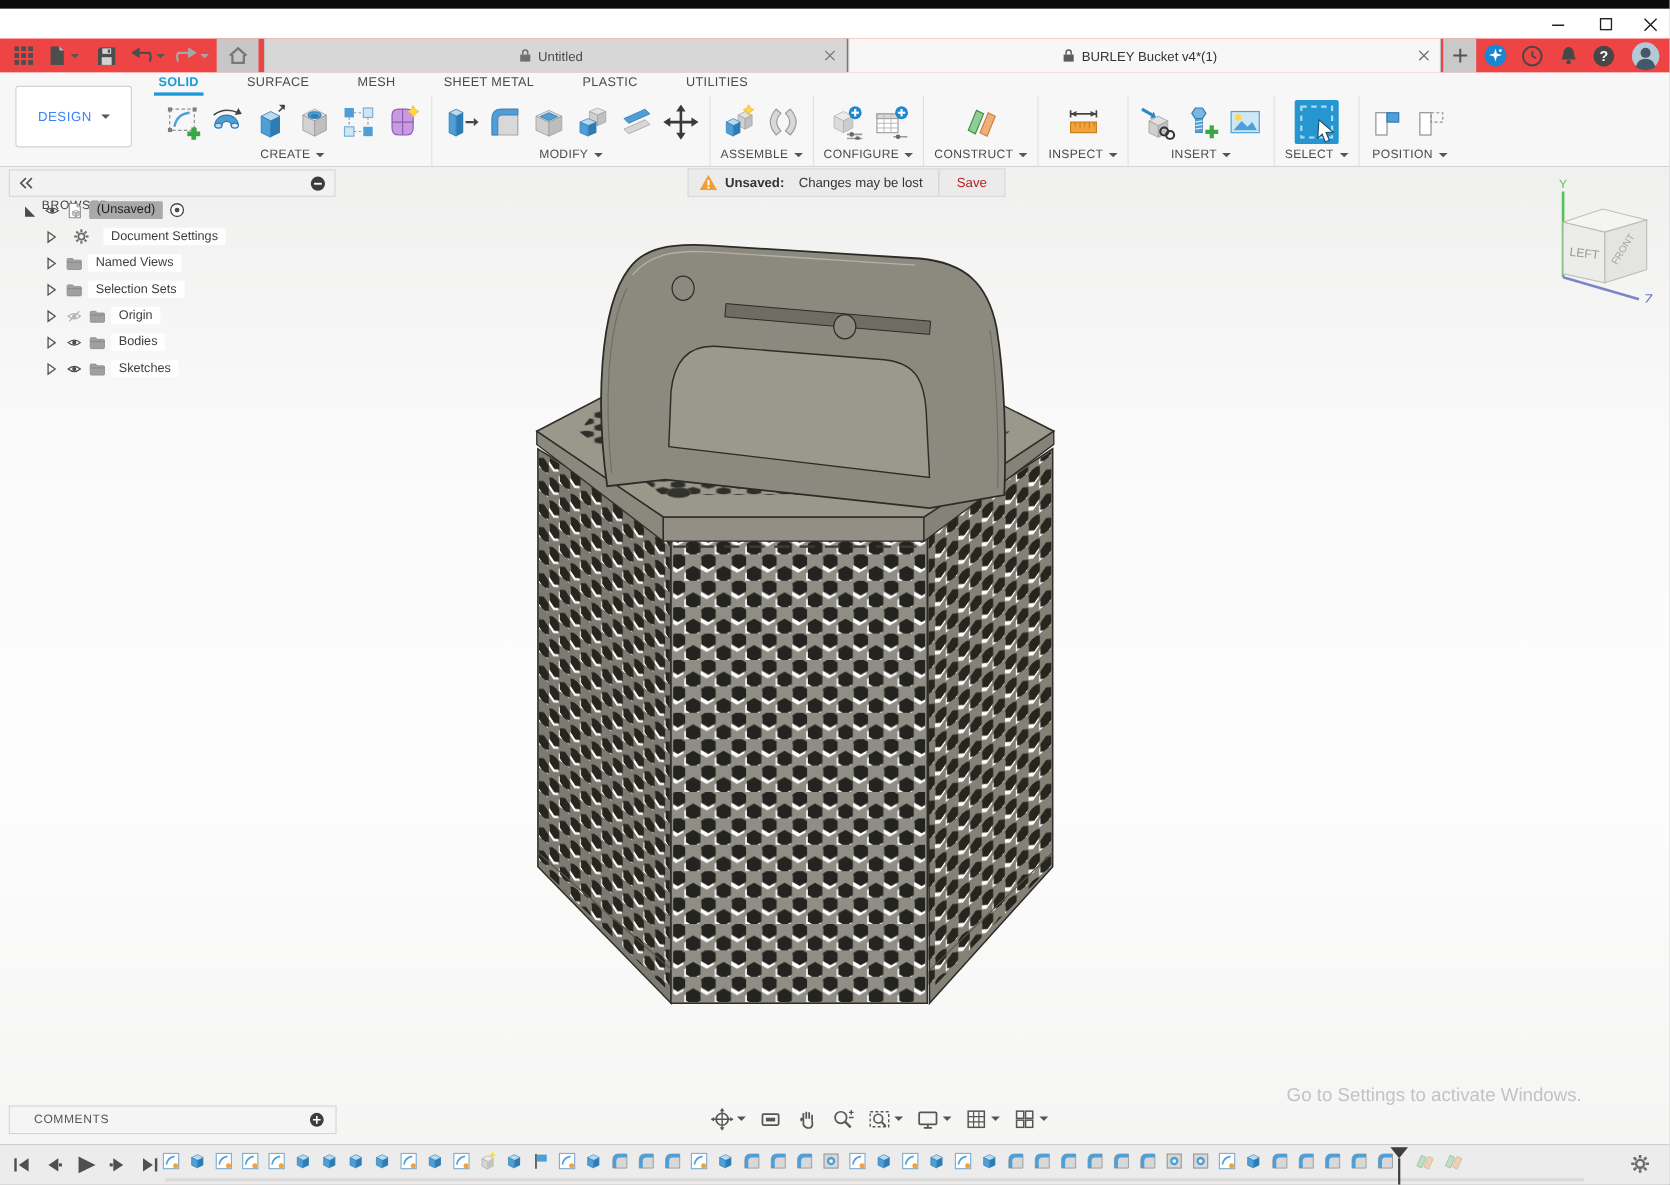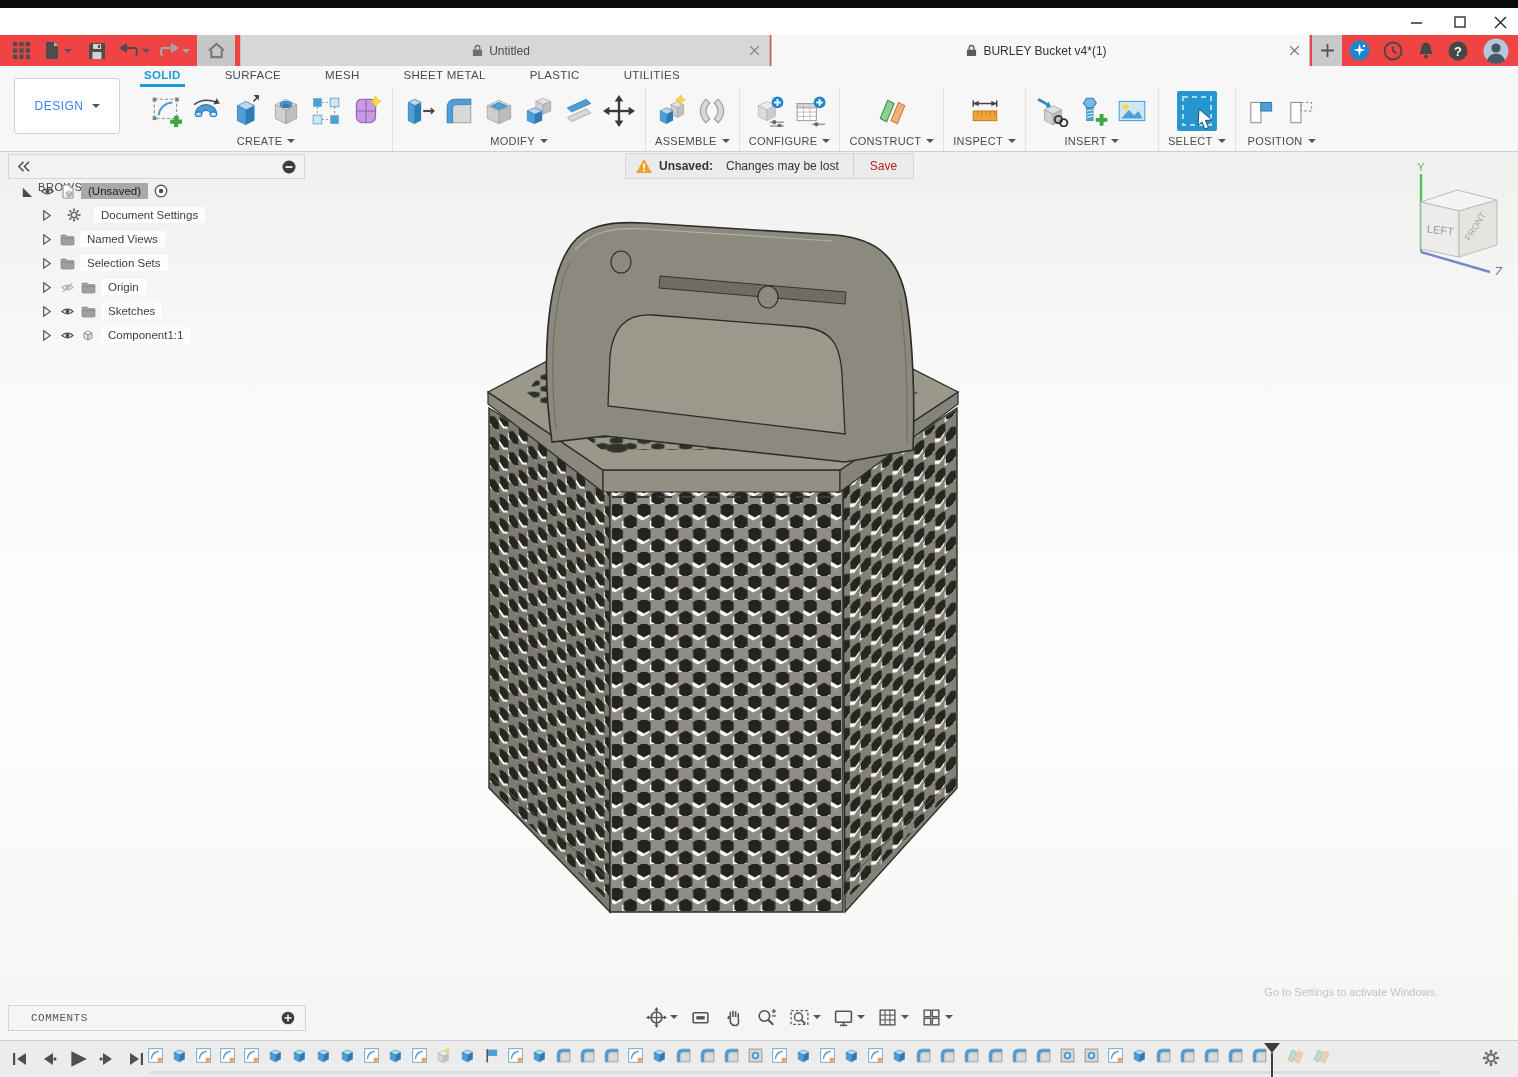--- a/index.html
+++ b/index.html
@@ -44,29 +44,29 @@
   
   #browser{position:absolute;left:8px;top:2px;width:297px;}
   #browser-header{height:25px;background:#f2f2f2;border:1px solid #d5d5d5;display:flex;align-items:center;padding:0 8px;gap:8px;}
   #browser-header .btitle{font-size:11px;color:#444;letter-spacing:.6px;flex:1;margin-top:40px;}
   .brow{display:flex;align-items:center;height:24px;gap:5px;}
   .brow .lbl{font-size:11.5px;color:#3d3d3d;background:rgba(255,255,255,.85);padding:2px 7px;border-radius:1px;white-space:nowrap;}
   .brow .lbl.root{background:#a9a9a9;color:#1d1d1d;}
   .bic{display:flex;align-items:center;justify-content:center;width:16px;height:16px;flex:none;}
   
   #comments{position:absolute;left:8px;top:853px;width:298px;height:26px;background:#f5f5f5;border:1px solid #d5d5d5;
-            display:flex;align-items:center;padding:0 10px;font-family:Liberation Mono, monospace;}
+            display:flex;align-items:center;padding:0 10px;}
   #comments .ctitle{font-size:11px;color:#555;letter-spacing:.5px;margin-left:12px;flex:1;}
   
   #navbar{position:absolute;left:642px;top:851px;height:28px;display:flex;align-items:center;gap:4px;}
   .navitem{display:flex;align-items:center;gap:3px;padding:3px 4px;}
   
   #watermark{position:absolute;right:80px;top:830px;text-align:left;pointer-events:none;}
   #watermark .w1{font-size:24px;color:#b9b9b9;}
-  #watermark .w2{font-size:11px;color:#c3c3c3;margin-top:4px;}
+  #watermark .w2{font-size:17px;color:#c3c3c3;margin-top:4px;}
   
   #viewcube{position:absolute;left:1398px;top:8px;width:112px;height:115px;}
   
   #model{position:absolute;left:450px;top:38px;width:545px;height:745px;}
   
   #timeline{position:absolute;left:0;top:1040px;width:1518px;height:37px;background:#ececec;border-top:1px solid #cdcdcd;}
   #playback{position:absolute;left:8px;top:7px;display:flex;gap:5px;}
   .pb{width:24px;height:22px;display:flex;align-items:center;justify-content:center;}
   #features{position:absolute;left:146px;top:5px;display:flex;gap:6px;align-items:center;}
   .feat{width:18px;height:18px;display:flex;align-items:center;justify-content:center;}
@@ -683,42 +683,41 @@
                 <path d="M1,7 Q7,2 13,7 Q7,12 1,7 Z" fill="none" stroke="#4a4a4a" stroke-width="1.2"></path>
                 <circle cx="7" cy="7" r="2" fill="#4a4a4a"></circle>
               </svg>
             </span>
             <span class="bic">
               <svg width="15" height="13" viewBox="0 0 15 13">
                 <path d="M1,3 Q1,2 2,2 L6,2 L7.5,3.5 L13,3.5 Q14,3.5 14,4.5 L14,11 Q14,12 13,12 L2,12 Q1,12 1,11 Z" fill="#a0a0a0" stroke="#8a8a8a" stroke-width=".7"></path>
                 <rect x="1" y="5" width="13" height="1" fill="#8a8a8a"></rect>
               </svg>
             </span>
-            <span class="lbl">Sketches</span>
+            <span class="lbl">Bodies</span>
           </div>
           <div class="brow" style="padding-left: 30px;">
             <span class="bic">
               <svg width="13" height="13" viewBox="0 0 14 14">
                 <polygon points="4,2 11,7 4,12" fill="none" stroke="#555" stroke-width="1.3"></polygon>
               </svg>
             </span>
             <span class="bic">
               <svg width="15" height="13" viewBox="0 0 14 14">
                 <path d="M1,7 Q7,2 13,7 Q7,12 1,7 Z" fill="none" stroke="#4a4a4a" stroke-width="1.2"></path>
                 <circle cx="7" cy="7" r="2" fill="#4a4a4a"></circle>
               </svg>
             </span>
             <span class="bic">
-              <svg width="14" height="14" viewBox="0 0 14 14">
-                <polygon points="3,5 7,3 11,5 7,7" fill="#fafafa" stroke="#8a8a8a" stroke-width=".9"></polygon>
-                <polygon points="3,5 7,7 7,12 3,10" fill="#ededed" stroke="#8a8a8a" stroke-width=".9"></polygon>
-                <polygon points="7,7 11,5 11,10 7,12" fill="#e0e0e0" stroke="#8a8a8a" stroke-width=".9"></polygon>
-              </svg>
-            </span>
-            <span class="lbl">Component1:1</span>
+              <svg width="15" height="13" viewBox="0 0 15 13">
+                <path d="M1,3 Q1,2 2,2 L6,2 L7.5,3.5 L13,3.5 Q14,3.5 14,4.5 L14,11 Q14,12 13,12 L2,12 Q1,12 1,11 Z" fill="#a0a0a0" stroke="#8a8a8a" stroke-width=".7"></path>
+                <rect x="1" y="5" width="13" height="1" fill="#8a8a8a"></rect>
+              </svg>
+            </span>
+            <span class="lbl">Sketches</span>
           </div>
         </div>
     </div>
 
     <svg id="model" viewBox="450 190 545 745">
       <defs>
         <pattern id="hexF" width="27.7" height="24" patternUnits="userSpaceOnUse">
           <g>
             <path transform="translate(5.4,9)" d="M0,-7.6 L6.6,-3.8 L6.6,3.8 L0,7.6 L-6.6,3.8 L-6.6,-3.8 Z" fill="#fff"></path>
             <path transform="translate(6.9,6)" d="M0,-7.6 L6.6,-3.8 L6.6,3.8 L0,7.6 L-6.6,3.8 L-6.6,-3.8 Z" fill="#232320"></path>

